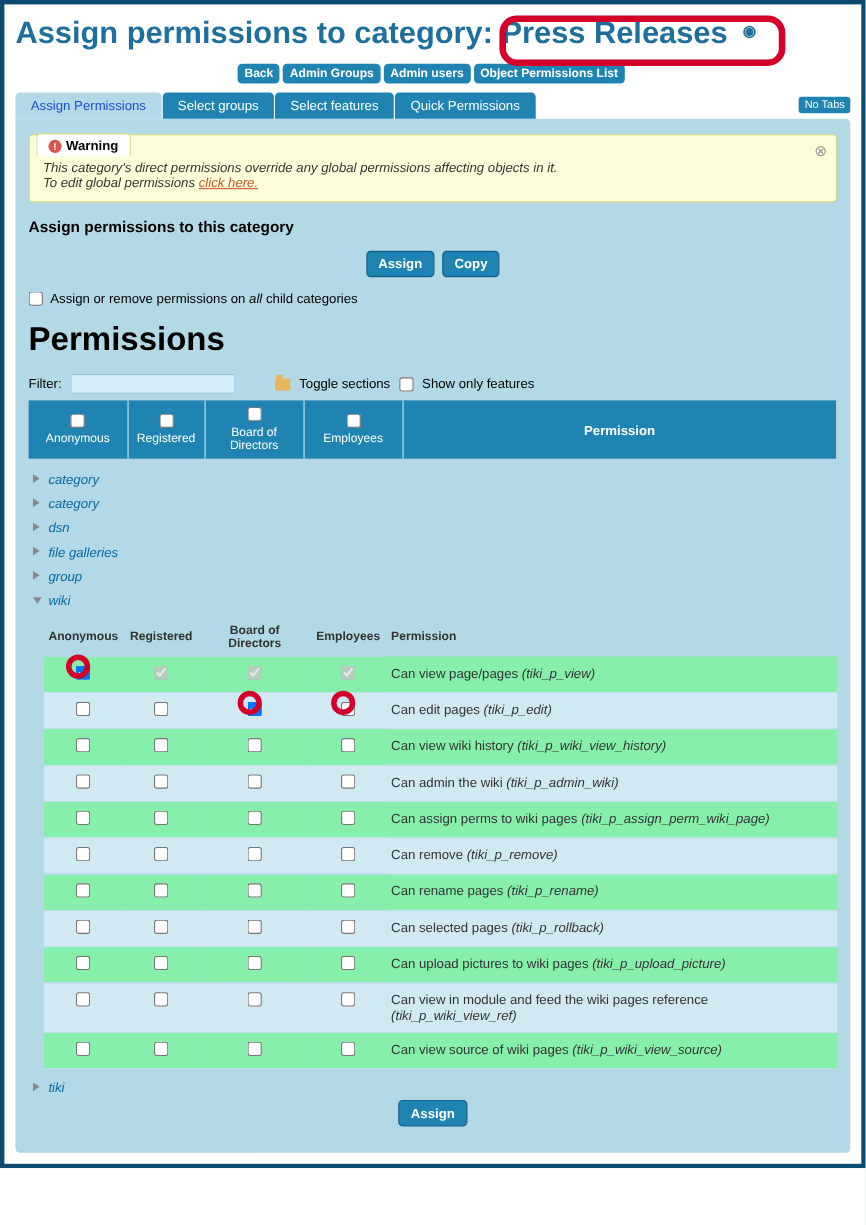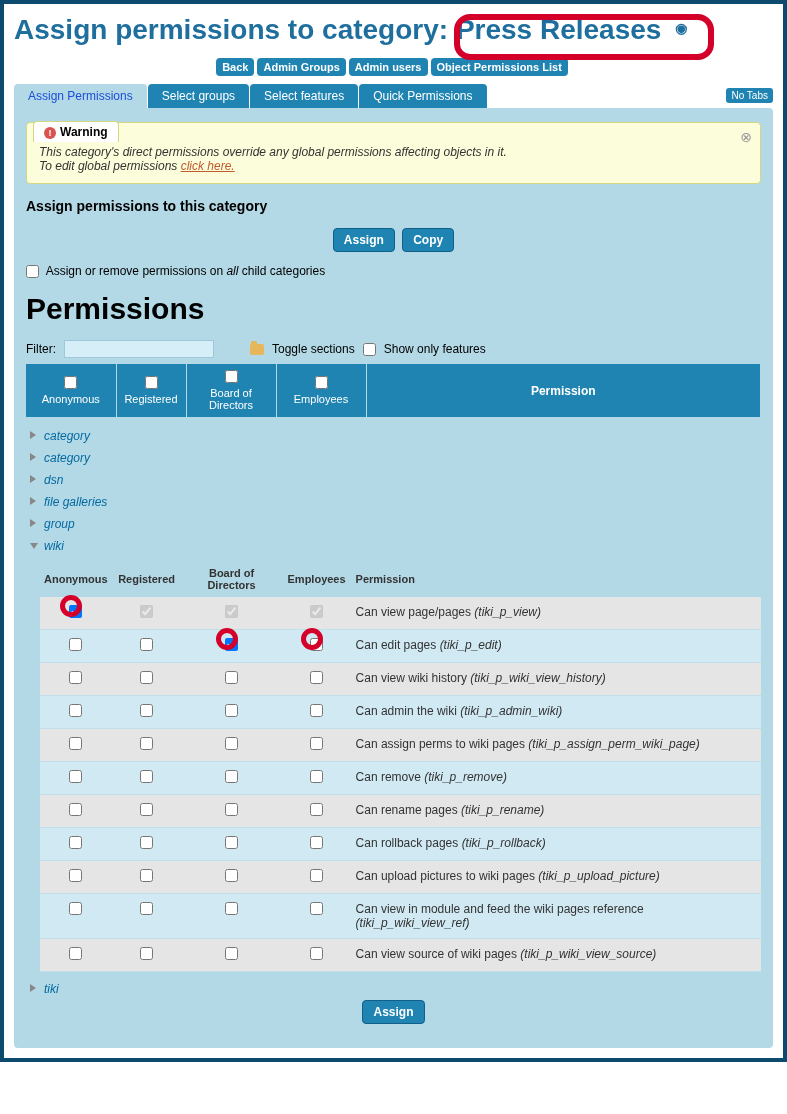--- a/index.html
+++ b/index.html
@@ -33,21 +33,21 @@
   .header-table { width: 100%; border-collapse: collapse; margin: 4px 0 8px 0; }
   .header-table th { background: #1f84b2; color: #fff; font-weight: normal; font-size: 11px; padding: 6px 4px; text-align: center; border-right: 1px solid #b3d9e6; }
   .header-table th input { display: block; margin: 0 auto 4px auto; }
   .header-table th.perm-col { font-weight: bold; font-size: 12px; }
   .section-item { font-size: 12px; font-style: italic; color: #0369a1; padding: 4px 0 4px 18px; position: relative; cursor: pointer; }
   .tri { position: absolute; left: 4px; top: 6px; width: 0; height: 0; }
   .tri-right { border-top: 4px solid transparent; border-bottom: 4px solid transparent; border-left: 6px solid #888; }
   .tri-down { border-left: 4px solid transparent; border-right: 4px solid transparent; border-top: 6px solid #888; top: 8px; }
   .perm-table { width: 100%; border-collapse: collapse; margin: 4px 0 6px 14px; width: calc(100% - 14px); }
   .perm-table th { background: #b3d9e6; color: #333; font-size: 11px; font-weight: bold; text-align: left; padding: 6px 4px; }
-  .perm-table td { background: #e5e5e5; border-bottom: 1px solid #c2e0ec; padding: 8px 4px; vertical-align: top; }
+  .perm-table td { background: #86efac; border-bottom: 1px solid #c2e0ec; padding: 8px 4px; vertical-align: top; }
   .perm-table tr:nth-child(even) td { background: #d1e9f3; }
   .perm-table td.cb { text-align: center; width: 66px; }
   .perm-desc { font-size: 12px; color: #333; }
   .perm-desc .code { font-style: italic; }
   .circle-annot { border: 5px solid #d4002a; border-radius: 50%; position: absolute; pointer-events: none; }
   .highlight-ring { position: absolute; border: 6px solid #d4002a; border-radius: 16px; pointer-events: none; }
   .rel { position: relative; }
   input[type=checkbox] { width: 13px; height: 13px; }
 </style>
 </head>
@@ -190,21 +190,21 @@
             <td class="cb rel"><input type="checkbox" style=""></td>
             <td class="cb rel"><input type="checkbox" style=""></td>
             <td class="cb rel"><input type="checkbox" style=""></td>
             <td class="perm-desc"><span>Can rename pages </span><span class="code">(tiki_p_rename)</span></td>
           </tr>
           <tr>
             <td class="cb rel"><input type="checkbox" style=""></td>
             <td class="cb rel"><input type="checkbox" style=""></td>
             <td class="cb rel"><input type="checkbox" style=""></td>
             <td class="cb rel"><input type="checkbox" style=""></td>
-            <td class="perm-desc"><span>Can rollback pages </span><span class="code">(tiki_p_rollback)</span></td>
+            <td class="perm-desc"><span>Can selected pages </span><span class="code">(tiki_p_rollback)</span></td>
           </tr>
           <tr>
             <td class="cb rel"><input type="checkbox" style=""></td>
             <td class="cb rel"><input type="checkbox" style=""></td>
             <td class="cb rel"><input type="checkbox" style=""></td>
             <td class="cb rel"><input type="checkbox" style=""></td>
             <td class="perm-desc"><span>Can upload pictures to wiki pages </span><span class="code">(tiki_p_upload_picture)</span></td>
           </tr>
           <tr>
             <td class="cb rel"><input type="checkbox" style=""></td>

